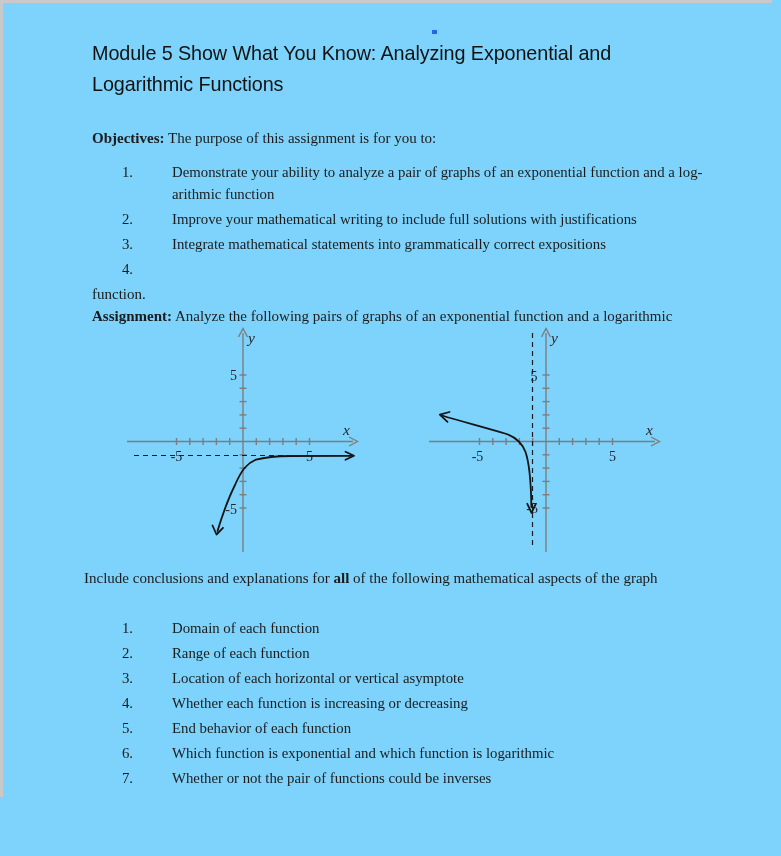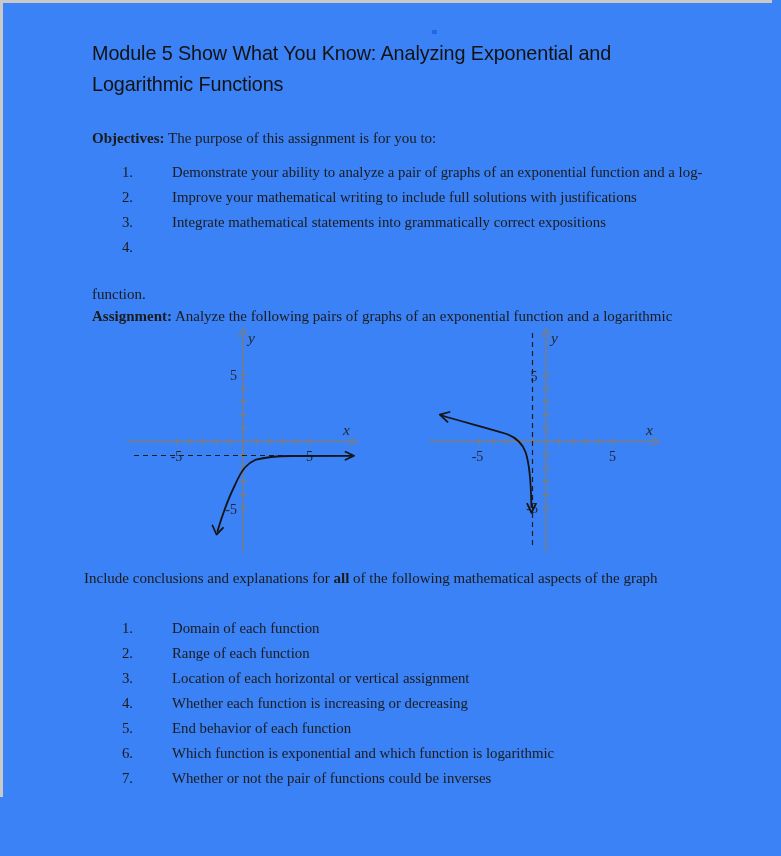--- a/index.html
+++ b/index.html
@@ -1,16 +1,16 @@
 <!DOCTYPE html>
 <html><head>
 <meta charset="utf-8">
 <style>
   html,body{margin:0;padding:0;background:#ffffff;}
-  .page{position:relative;width:781px;height:856px;background:#3b82f6;overflow:hidden;
+  .page{position:relative;width:781px;height:856px;background:#7dd3fc;overflow:hidden;
         font-family:"Liberation Serif",serif;color:#1b1b1b;}
   .edge-top{position:absolute;left:0;top:0;width:772px;height:3px;background:#c9c9c9;}
   .edge-left{position:absolute;left:0;top:0;width:3px;height:797px;background:#c9c9c9;}
   .blue-dot{position:absolute;left:432px;top:30px;width:5px;height:4px;background:#2563e8;}
   .abs{position:absolute;}
   .title{left:92px;top:38px;width:630px;font-family:"Liberation Sans",sans-serif;
          font-weight:500;font-size:19.8px;line-height:31px;color:#121212;letter-spacing:-0.1px;}
   .body-par{font-size:15px;line-height:22px;}
   .line{white-space:nowrap;}
   ol.plainlist{list-style:none;margin:0;padding:0;}
@@ -39,20 +39,21 @@
 
   <div class="abs body-par" style="left:92px;top:127px;width:620px;">
     <span class="line"><b>Objectives:</b><span> The purpose of this assignment is for you to:</span></span>
   </div>
 
   <ol class="plainlist abs" style="left:115px;top:161px;width:600px;">
     <li>
       <span class="num">1.</span>
       <span class="li-text">
         <div class="line">Demonstrate your ability to analyze a pair of graphs of an exponential function and a log-</div>
+        <div class="line">arithmic function</div>
       </span>
     </li>
     <li>
       <span class="num">2.</span>
       <span class="li-text">
           <div class="line">Improve your mathematical writing to include full solutions with justifications</div>
         </span>
     </li>
     <li>
       <span class="num">3.</span>
@@ -171,21 +172,21 @@
     <li>
       <span class="num">1.</span>
       <span class="li-text line">Domain of each function</span>
     </li>
     <li>
       <span class="num">2.</span>
       <span class="li-text line">Range of each function</span>
     </li>
     <li>
       <span class="num">3.</span>
-      <span class="li-text line">Location of each horizontal or vertical assignment</span>
+      <span class="li-text line">Location of each horizontal or vertical asymptote</span>
     </li>
     <li>
       <span class="num">4.</span>
       <span class="li-text line">Whether each function is increasing or decreasing</span>
     </li>
     <li>
       <span class="num">5.</span>
       <span class="li-text line">End behavior of each function</span>
     </li>
     <li>

